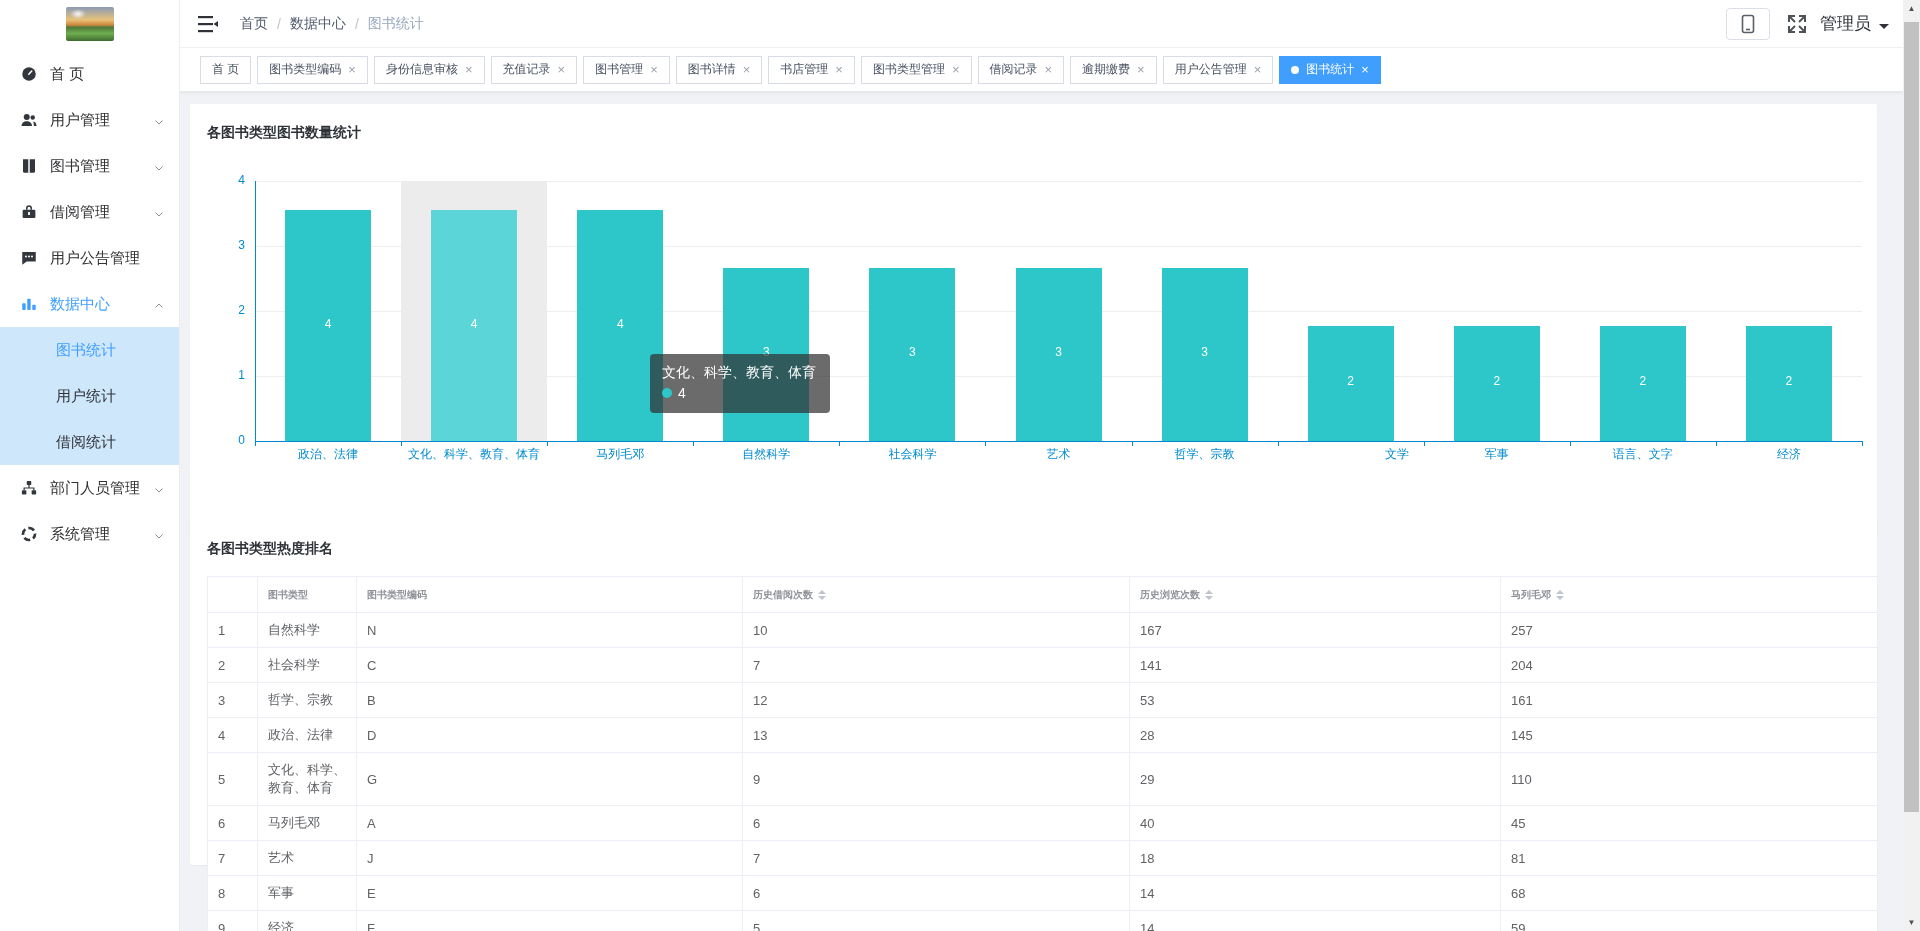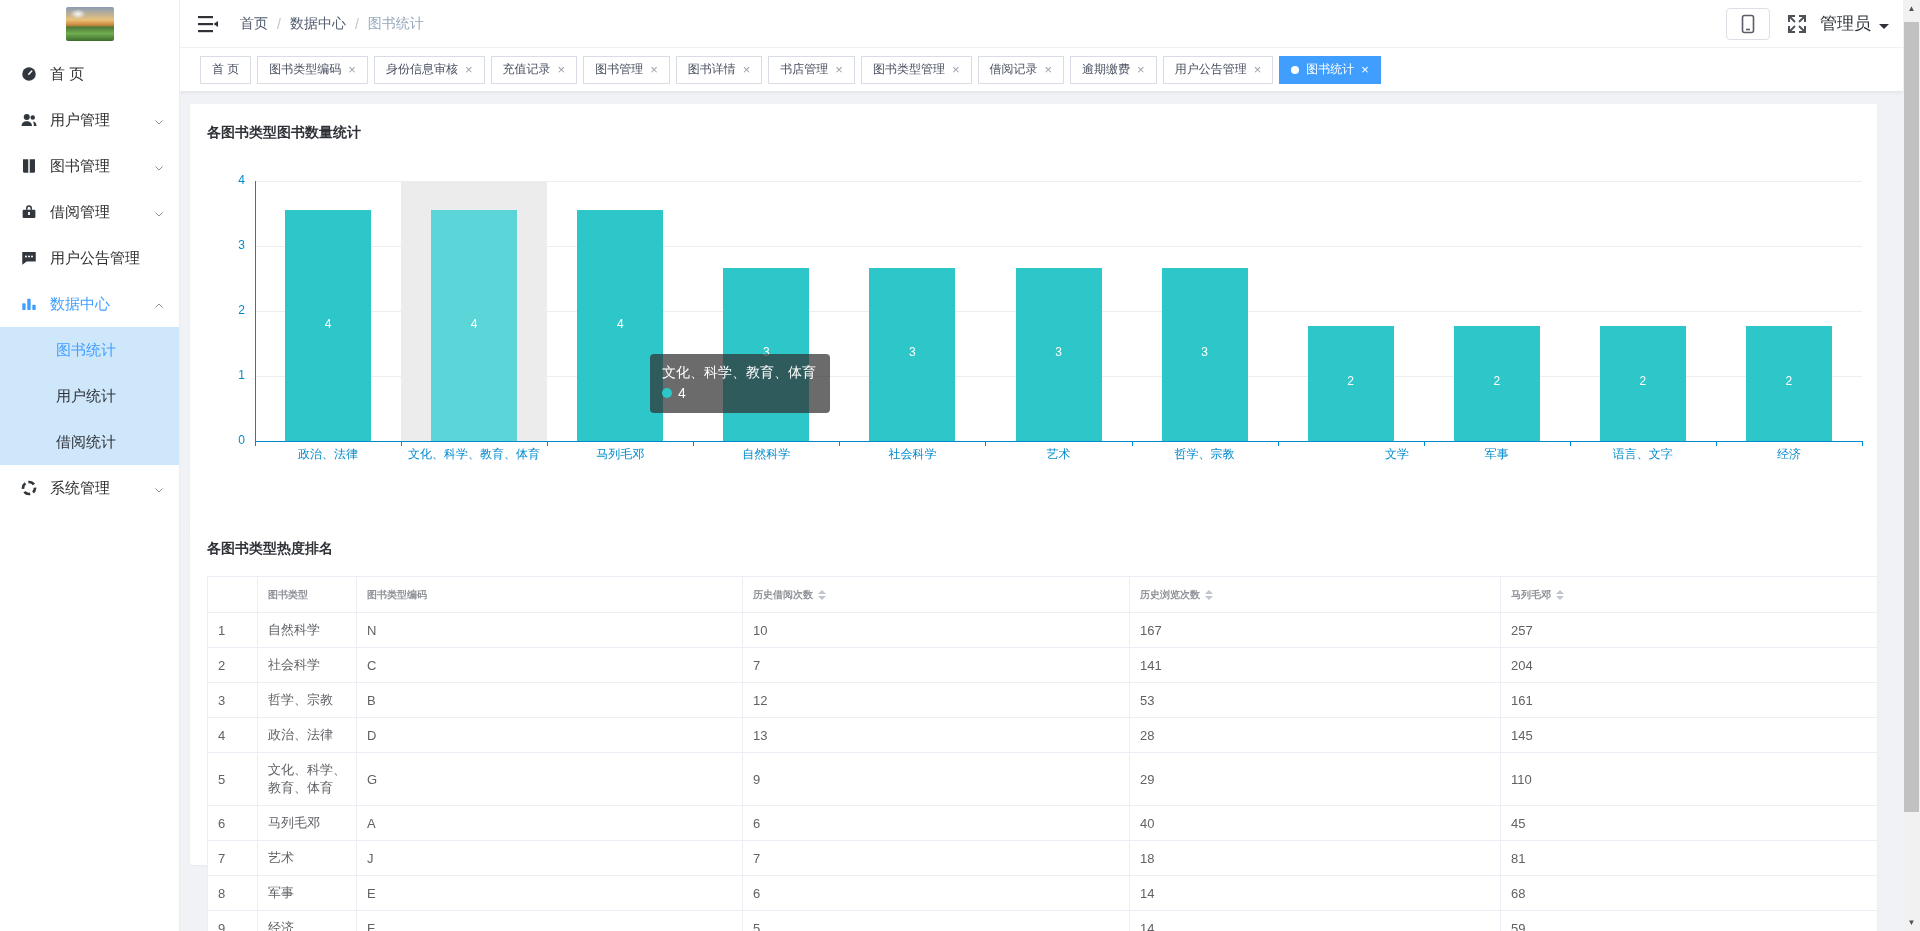--- a/index.html
+++ b/index.html
@@ -172,20 +172,34 @@
         <div class="submenu">
           <div class="sub-item active">
             <span>图书统计</span>
           </div>
           <div class="sub-item">
             <span>用户统计</span>
           </div>
           <div class="sub-item">
             <span>借阅统计</span>
           </div>
+        </div>
+        <div class="menu-item">
+          <span class="mi-icon">
+            <svg viewBox="0 0 24 24">
+              <rect x="9" y="2.5" width="6" height="5.5" rx="1"></rect>
+              <rect x="2.5" y="15" width="6" height="5.5" rx="1"></rect>
+              <rect x="15.5" y="15" width="6" height="5.5" rx="1"></rect>
+              <path d="M12 8v4M5.5 15v-3h13v3M12 8v4" fill="none" stroke="#32373d" stroke-width="1.6"></path>
+            </svg>
+          </span>
+          <span class="mi-label">部门人员管理</span>
+          <span class="chev"><svg viewBox="0 0 24 24">
+              <path d="M5 9l7 7 7-7"></path>
+            </svg></span>
         </div>
         <div class="menu-item">
           <span class="mi-icon">
             <svg viewBox="0 0 24 24">
               <circle cx="12" cy="12" r="8" fill="none" stroke="#32373d" stroke-width="3.6" stroke-dasharray="8.4 4.2" stroke-dashoffset="2"></circle>
             </svg>
           </span>
           <span class="mi-label">系统管理</span>
           <span class="chev"><svg viewBox="0 0 24 24">
               <path d="M5 9l7 7 7-7"></path>

